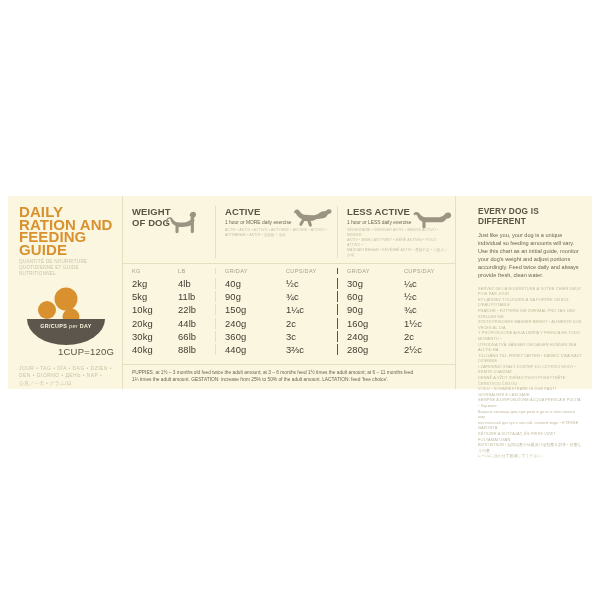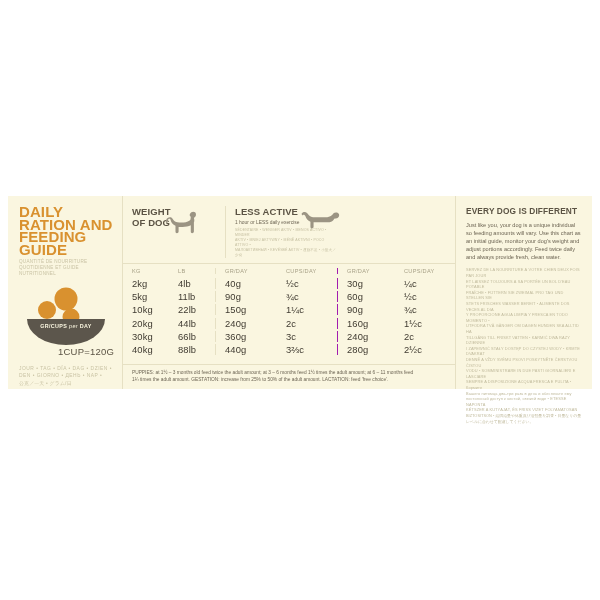--- a/index.html
+++ b/index.html
@@ -65,21 +65,20 @@
     flex:1;
     padding:10px 0 6px 0;
     box-sizing:border-box;
     display:flex;
     flex-direction:column;
     border-left:1px solid #e6e0c3;
   }
   .thead{
     display:flex;
     padding:0 0 0 0;
-    gap:10px;
   }
   .grp{
     box-sizing:border-box;
     padding:0 6px 0 9px;
     position:relative;
   }
   .grp.weight{width:92px;}
   .grp.active{width:122px;border-left:1px solid #e6e0c3;}
   .grp.less{width:118px;border-left:1px solid #e6e0c3;}
   .grp-title{
@@ -149,21 +148,21 @@
     margin-top:4px;
     padding:4px 8px 0 9px;
     color:#6d6554;
     font-size:4.8px;
     line-height:7px;
   }
 
   
   .col-right{
     width:150px;
-    padding:10px 10px 8px 10px;
+    padding:10px 10px 8px 22px;
     box-sizing:border-box;
     border-left:1px solid #e6e0c3;
   }
   .edd-title{
     color:#5b5344;
     font-size:8.3px;
     font-weight:bold;
     letter-spacing:.15px;
   }
   .edd-body{
@@ -223,20 +222,31 @@
       <div class="grp weight">
         <div class="grp-title">
           <div>WEIGHT</div>
           <div>OF DOG</div>
         </div>
         <svg class="dog-std" viewBox="0 0 60 52">
           <path fill="#9b9483" d="M44,10 C46,6 50,5 53,7 C55,8.5 55,12 54,14 L51,17 C52,20 52,23 51,25 L51,41 C51,43 49,44 48,44 C46.5,44 45.5,43 45.5,41 L45.5,30 C42,32 36,33 31,33 L24,33 L24,41 C24,43 22.5,44 21,44 C19.5,44 18.5,43 18.5,41 L18.5,31 C14,29 11,25 10,21 C9.5,19 8,18 6.5,19 C5,20 4,22 4.5,24 C5,26 4,27 3,26.5 C1.5,26 1,23 2,20.5 C3.5,17 7,15 10,16 C13,17 14,20 16,22 C18,24 21,25 25,25 L33,25 C38,25 43,23 45,20 L45.5,15 C44,14 43,12 44,10 Z"></path>
         </svg>
       </div>
 
+      <div class="grp active">
+        <div class="grp-title">ACTIVE</div>
+        <div class="grp-sub">1 hour or MORE daily exercise</div>
+        <div class="grp-langs">
+          <div>ACTIF • AKTIV • ACTIVO • AKTYWNY • AKTIVNÍ • ATTIVO •</div>
+          <div>АКТИВНЫЙ • AKTÍV • 活動型 • 活発</div>
+        </div>
+        <svg class="dog-run" viewBox="0 0 70 38">
+          <path fill="#9b9483" d="M58,8 C61,5 65,5 67,7 C68,9 67,12 65,13 L61,14 C60,17 57,20 53,21 L40,23 C38,25 35,26 31,26 L33,33 C33.5,35 32,36 30.5,36 C29,36 28,35 27.5,33.5 L25,26 L20,26 L16,33 C15,35 13,35 12,34 C11,33 11,31 12,29.5 L16,23 C11,21 7,17 5,13 C4,11 2,11 1,12.5 L3,8 C5,5 9,5 11,8 C13,11 16,14 20,15 L34,16 C39,16 44,14 47,11 L52,9 C54,8.5 56,9 58,8 Z"></path>
+        </svg>
+      </div>
 
       <div class="grp less">
         <div class="grp-title">LESS ACTIVE</div>
         <div class="grp-sub">1 hour or LESS daily exercise</div>
         <div class="grp-langs">
           <div>SÉDENTAIRE • WENIGER AKTIV • MENOS ACTIVO • MINDER</div>
           <div>AKTIV • MNIEJ AKTYWNY • MÉNĚ AKTIVNÍ • POCO ATTIVO •</div>
           <div>МАЛОАКТИВНЫЙ • KEVÉSBÉ AKTÍV • 運動不足 • 小型犬／少発</div>
         </div>
         <svg class="dog-walk" viewBox="0 0 70 34">

